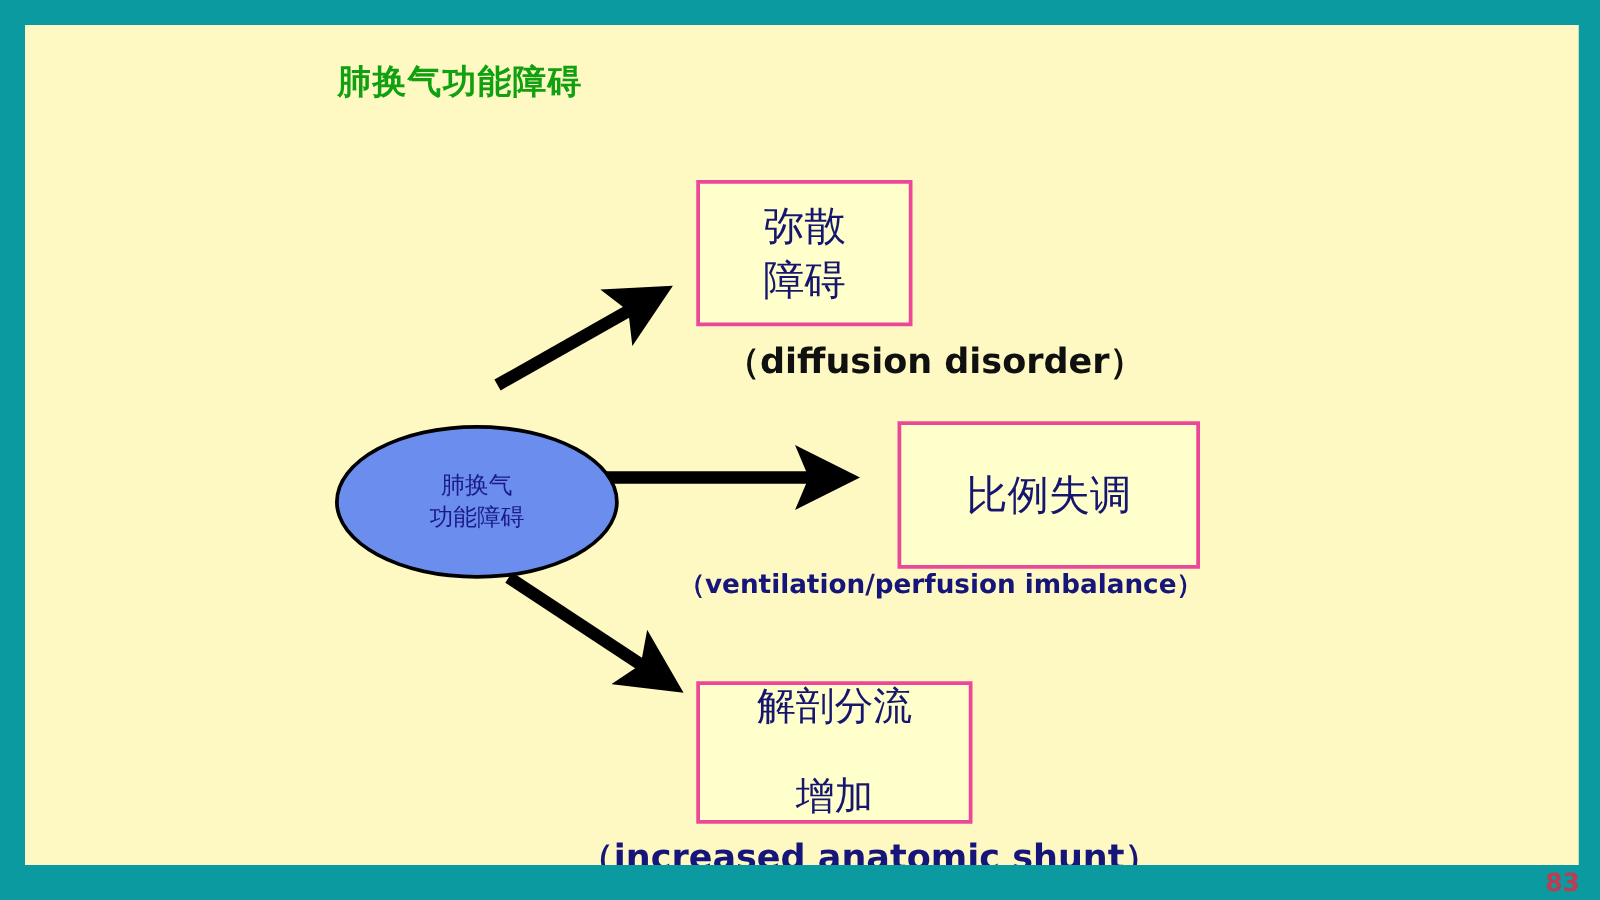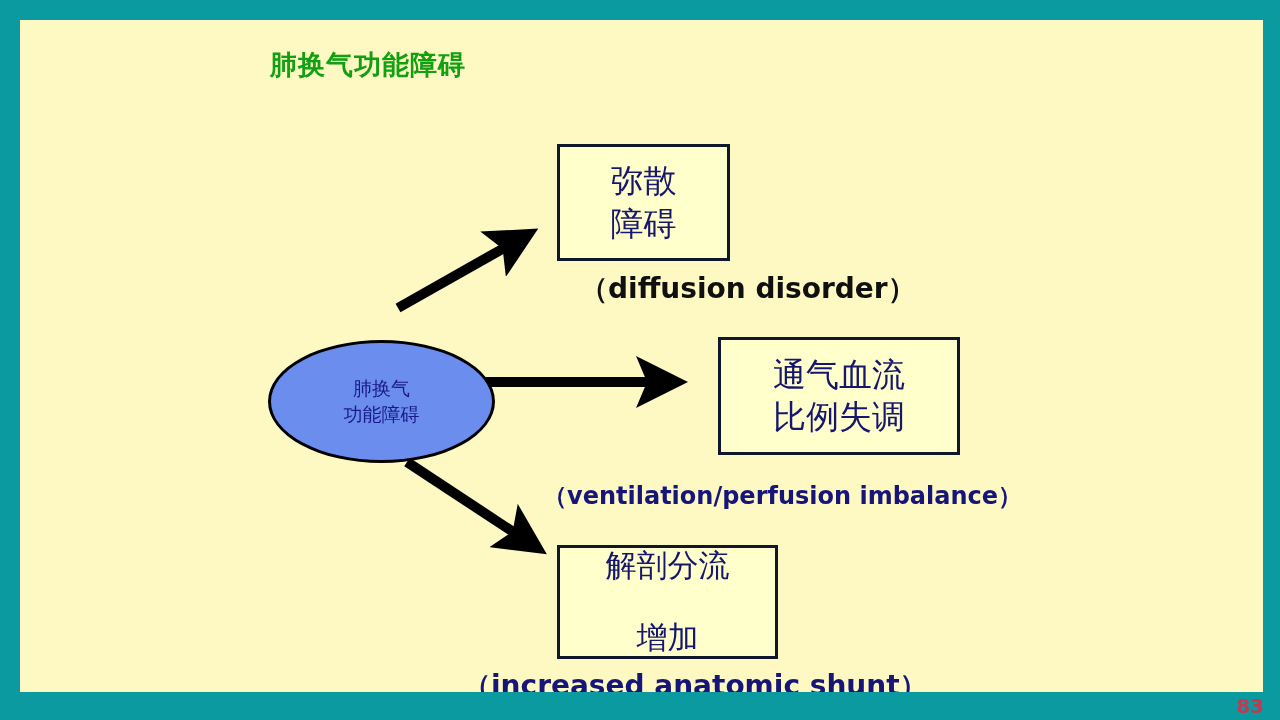--- a/index.html
+++ b/index.html
@@ -58,21 +58,21 @@
     justify-content: center;
     color: #1a1a8c;
     font-size: 19px;
     line-height: 1.32;
     font-family: "DejaVu Serif", serif;
   }
   
   .node-box {
     position: absolute;
     background: #ffffcc;
-    border: 3px solid #0f172a;
+    border: 3px solid #ec4899;
     box-sizing: border-box;
     display: flex;
     flex-direction: column;
     align-items: center;
     justify-content: center;
     color: #16166e;
     font-family: "DejaVu Serif", serif;
     line-height: 1.28;
   }
   #box-diffusion {
@@ -92,21 +92,21 @@
   .caption {
     position: absolute;
     font-weight: bold;
     white-space: nowrap;
     font-family: "DejaVu Sans", sans-serif;
   }
   #caption-diffusion {
     left: 560px; top: 250px; font-size: 28px; color: #101010;
   }
   #caption-vq {
-    left: 523px; top: 460px; font-size: 24px; color: #16167a;
+    left: 523px; top: 433px; font-size: 21px; color: #16167a;
   }
   #caption-shunt {
     left: 443px; top: 647px; font-size: 28px; color: #16167a;
   }
   
   #arrows {
     position: absolute;
     left: 0; top: 0;
     width: 1243px;
     height: 672px;
@@ -149,21 +149,20 @@
       <span>功能障碍</span>
     </div>
 
     <div class="node-box" id="box-diffusion">
       <span>弥散</span>
       <span>障碍</span>
     </div>
     <div class="caption" id="caption-diffusion">（diffusion disorder）</div>
 
     <div class="node-box" id="box-vq">
-      <span>通气血流</span>
       <span>比例失调</span>
     </div>
     <div class="caption" id="caption-vq">（ventilation/perfusion imbalance）</div>
 
     <div class="node-box" id="box-shunt">
       <span>解剖分流</span>
       <span>增加</span>
     </div>
     <div class="caption" id="caption-shunt">（increased anatomic shunt）</div>
 

